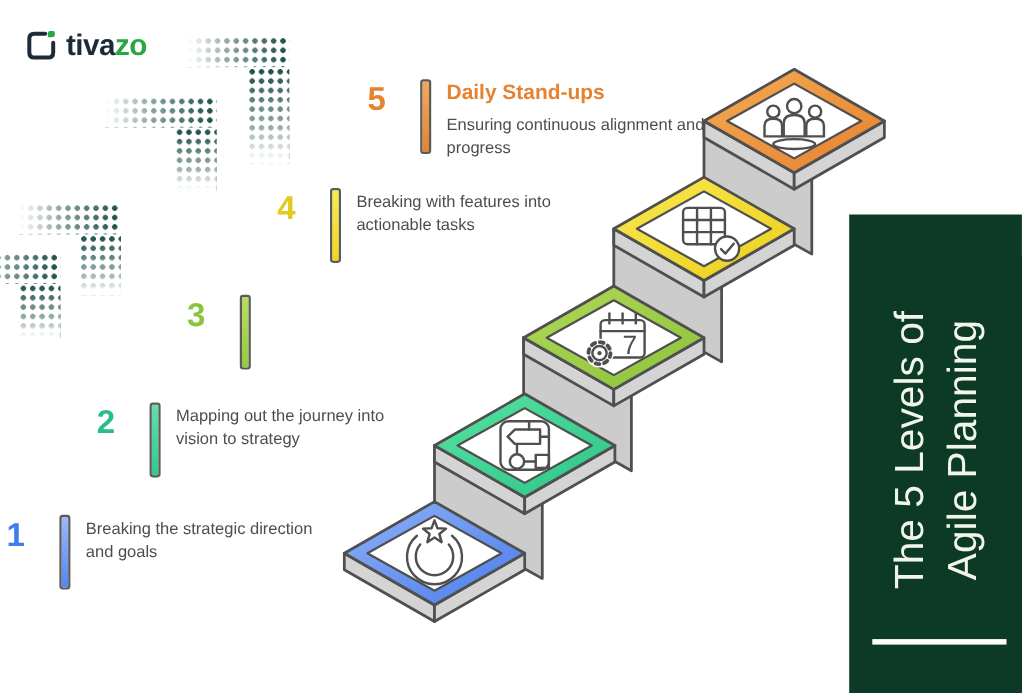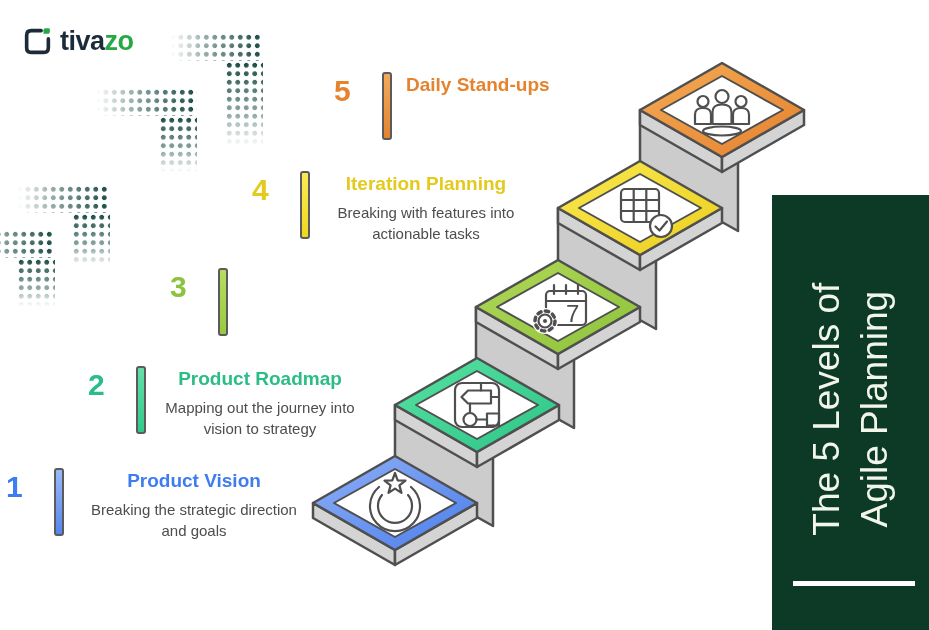--- a/index.html
+++ b/index.html
@@ -18,21 +18,21 @@
   .dots { position:absolute; }
   .dots > div { position:absolute; background-image:radial-gradient(circle, #21504a 2.3px, rgba(0,0,0,0) 2.6px); background-size:8.5px 8.5px; }
   .dots .dh::after, .dots .dv::after { content:""; position:absolute; inset:0; }
   .dots .dh::after { background:linear-gradient(to left, rgba(255,255,255,0) 4%, rgba(255,255,255,.45) 55%, #fff 97%); }
   .dots .dv::after { background:linear-gradient(to bottom, rgba(255,255,255,0) 4%, rgba(255,255,255,.5) 60%, #fff 97%); }
 
   
   .item { position:absolute; display:flex; align-items:flex-start; }
   .item .num { font-size:30px; font-weight:bold; width:26px; line-height:1; margin-top:4px; }
   .item .bar { width:10px; height:68px; border:2px solid #5b5b5b; border-radius:3px; margin:0 14px 0 22px; flex:none; }
-  .item .txt { padding-top:3px;text-align:center; }
+  .item .txt { padding-top:3px; }
   .item .title { font-size:19px; font-weight:bold; line-height:1.05; margin-bottom:9px; }
   .item .desc { font-size:15px; color:#4d4d4d; line-height:1.38; }
   .c1 .num,.c1 .title { color:#3e7df0; } .c1 .bar { background:linear-gradient(180deg,#9cb9f7,#5585f0); }
   .c2 .num,.c2 .title { color:#2abd87; } .c2 .bar { background:linear-gradient(180deg,#62dfa8,#33c98c); }
   .c3 .num,.c3 .title { color:#8bc33e; } .c3 .bar { background:linear-gradient(180deg,#b8dc60,#97ca3f); }
   .c4 .num,.c4 .title { color:#e3ca1c; } .c4 .bar { background:linear-gradient(180deg,#f8ea55,#f0d71f); }
   .c5 .num,.c5 .title { color:#e5832f; } .c5 .bar { background:linear-gradient(180deg,#f2a95b,#e3842f); }
   .w1 .desc { width:232px; } .w2 .desc { width:200px; } .w3 .desc { width:198px; }
   .w4 .desc { width:204px; } .w5 .desc { width:240px; }
 
@@ -190,53 +190,51 @@
         <path d="M 395 473 L 397.7 480.3 L 405.5 480.6 L 399.4 485.4 L 401.5 492.9 L 395 488.6 L 388.5 492.9 L 390.6 485.4 L 384.5 480.6 L 392.3 480.3 Z" fill="#ffffff"></path>
       </g>
     </g>
   </svg>
 
   <div class="item c5 w5" style="left:334px;top:72px;">
     <div class="num">5</div>
     <div class="bar"></div>
     <div class="txt">
       <div class="title">Daily Stand-ups</div>
+      <div class="desc">Ensuring continuous alignment and progress</div>
     </div>
   </div>
 
   <div class="item c4 w4" style="left:252px;top:171px;">
     <div class="num">4</div>
     <div class="bar"></div>
     <div class="txt">
-      <div class="title">Iteration Planning</div>
       <div class="desc">Breaking with features into actionable tasks</div>
     </div>
   </div>
 
   <div class="item c3 w3" style="left:170px;top:268px;">
     <div class="num">3</div>
     <div class="bar"></div>
     <div class="txt">
     </div>
   </div>
 
   <div class="item c2 w2" style="left:88px;top:366px;">
     <div class="num">2</div>
     <div class="bar"></div>
     <div class="txt">
-      <div class="title">Product Roadmap</div>
       <div class="desc">Mapping out the journey into vision to strategy</div>
     </div>
   </div>
 
   <div class="item c1 w1" style="left:6px;top:468px;">
     <div class="num">1</div>
     <div class="bar"></div>
     <div class="txt">
-      <div class="title">Product Vision</div>
       <div class="desc">Breaking the strategic direction and goals</div>
     </div>
   </div>
 
   <div class="side-panel">
     <div class="side-title">
       <span>The 5 Levels of</span><br>
       <span>Agile Planning</span>
     </div>
     <div class="side-line"></div>

